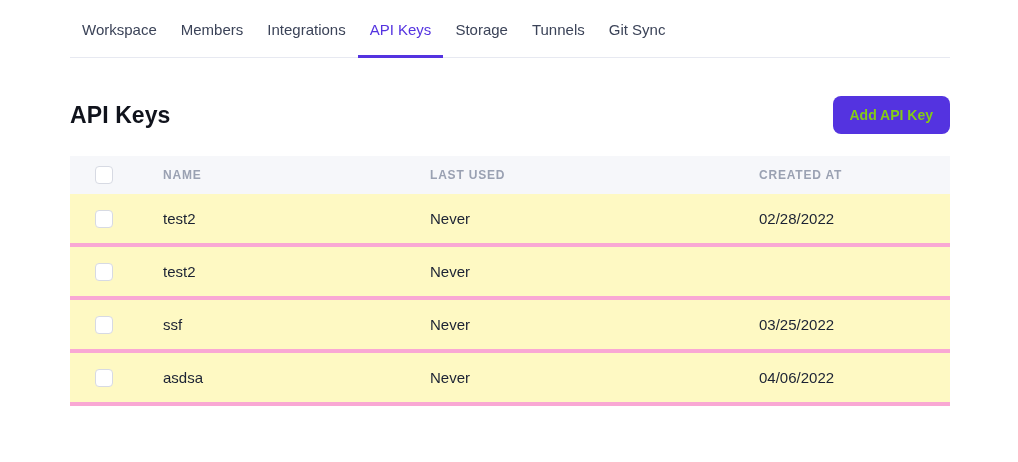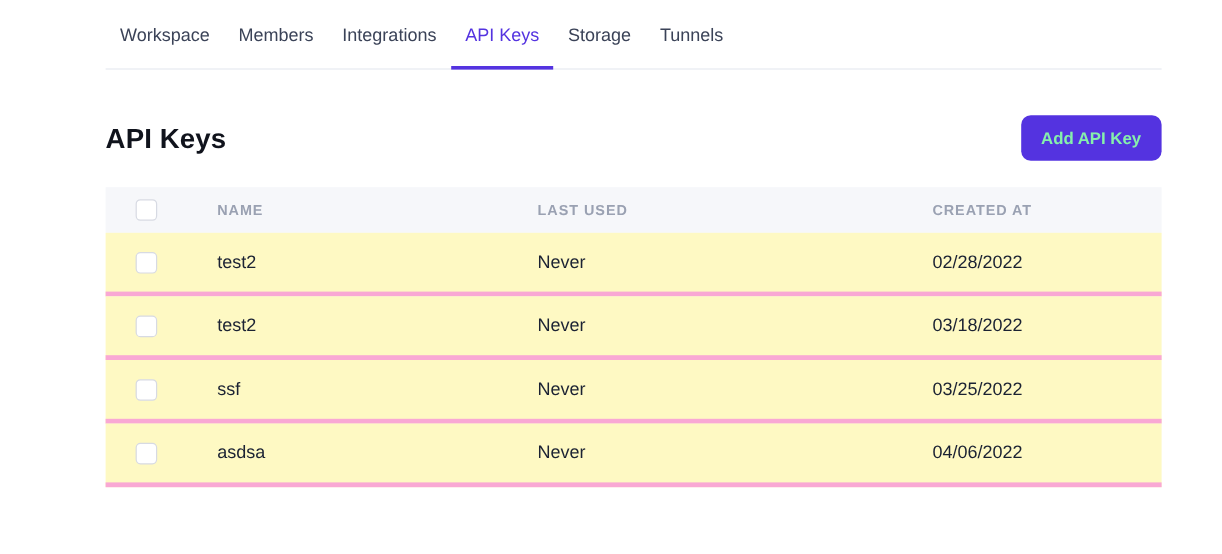--- a/index.html
+++ b/index.html
@@ -9,21 +9,21 @@
     font-family: "Liberation Sans", "DejaVu Sans", sans-serif;
     color: #1c2333;
     overflow: hidden;
   }
   :root {
     --accent: #5433e0;
     --border-light: #e7e9f1;
     --muted: #959cae;
   }
   .page { width: 1018px; height: 462px; position: relative; }
-  .content { margin: 0 88px; width: 880px; }
+  .content { margin: 0 70px; width: 880px; }
 
   
   .tabbar {
     display: flex;
     align-items: flex-end;
     border-bottom: 1px solid var(--border-light);
     padding-top: 20px;
     height: 58px;
   }
   .tab {
@@ -53,21 +53,21 @@
     margin-bottom: 22px;
   }
   .page-title {
     font-size: 23px;
     font-weight: 700;
     color: #10131c;
     letter-spacing: 0.1px;
   }
   .add-btn {
     background: var(--accent);
-    color: #86efac;
+    color: #84cc16;
     border: none;
     border-radius: 8px;
     font-size: 14px;
     font-weight: 700;
     font-family: inherit;
     padding: 11px 17px;
     cursor: pointer;
   }
 
   
@@ -113,20 +113,21 @@
 <div class="page">
   <div class="content">
 
     <nav class="tabbar">
       <button class="tab">Workspace</button>
       <button class="tab">Members</button>
       <button class="tab">Integrations</button>
       <button class="tab active">API Keys</button>
       <button class="tab">Storage</button>
       <button class="tab">Tunnels</button>
+      <button class="tab">Git Sync</button>
     </nav>
 
     <div class="section-header">
       <h1 class="page-title">API Keys</h1>
       <button class="add-btn">Add API Key</button>
     </div>
 
     <div class="table">
 
       <div class="thead">
@@ -146,21 +147,20 @@
         <div class="cell-used">Never</div>
         <div class="cell-date">02/28/2022</div>
       </div>
 
       <div class="trow">
         <div class="cell-check">
           <input type="checkbox" class="checkbox" style="">
         </div>
         <div class="cell-name">test2</div>
         <div class="cell-used">Never</div>
-        <div class="cell-date">03/18/2022</div>
       </div>
 
       <div class="trow">
         <div class="cell-check">
           <input type="checkbox" class="checkbox" style="">
         </div>
         <div class="cell-name">ssf</div>
         <div class="cell-used">Never</div>
         <div class="cell-date">03/25/2022</div>
       </div>

